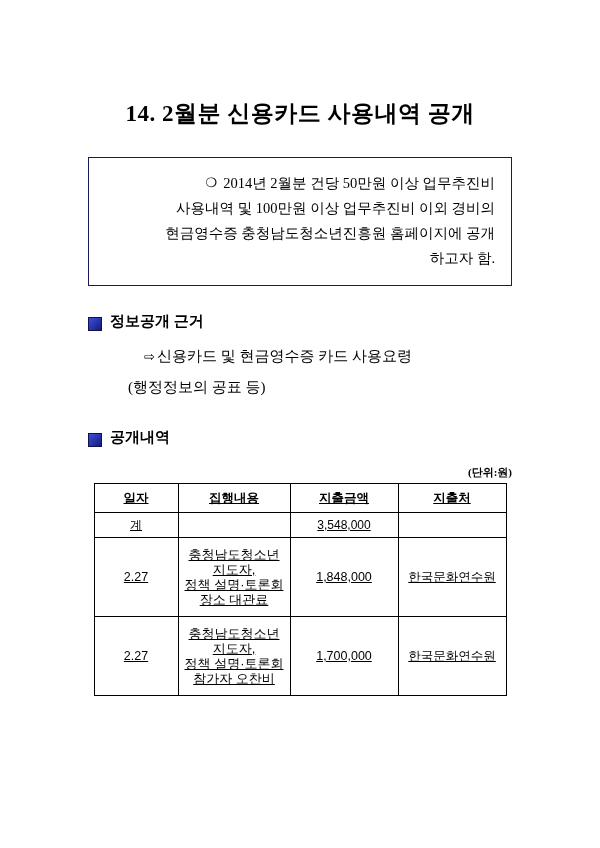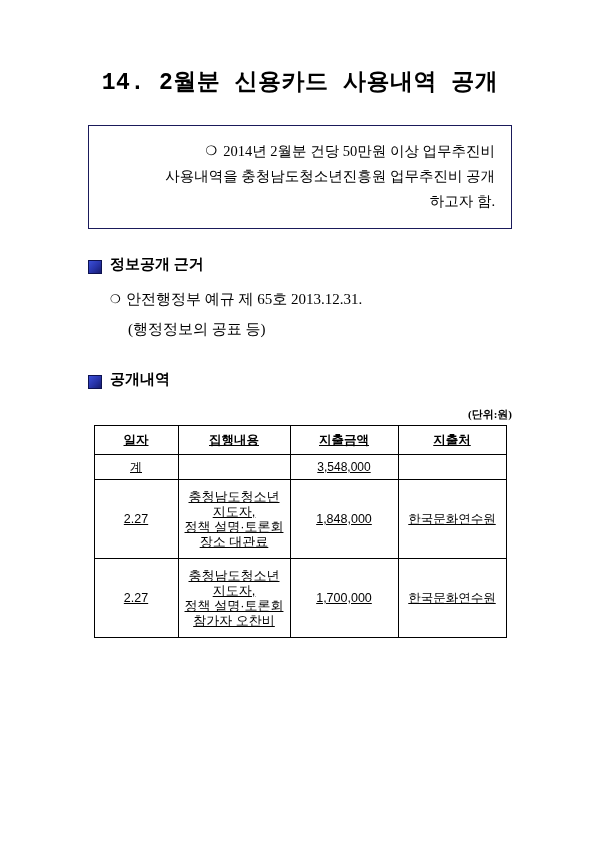--- a/index.html
+++ b/index.html
@@ -23,22 +23,22 @@
     padding: 0;
   }
 
   
   .doc-title {
     text-align: center;
     font-size: 23px;
     font-weight: bold;
     letter-spacing: 0.5px;
     margin: 0;
-    padding-top: 66px;
-    font-family: Liberation Mono, monospace;
+    padding-top: 98px;
+    font-family: Liberation Serif, serif;
   }
 
   
   .summary-box {
     margin: 28px 88px 0 88px;
     border: 1px solid #1a1a5a;
     padding: 12px 16px 14px 16px;
     box-sizing: border-box;
     text-align: right;
   }
@@ -172,32 +172,33 @@
 <body>
 
 <div class="page">
 
   <h1 class="doc-title">14. 2월분 신용카드 사용내역 공개</h1>
 
   <div class="summary-box">
     <div class="summary-line first">
       <span class="bullet-circle">❍</span><span>2014년 2월분 건당 50만원 이상 업무추진비</span>
     </div>
-    <div class="summary-line">사용내역을 충청남도청소년진흥원 업무추진비 공개</div>
+    <div class="summary-line">사용내역 및 100만원 이상 업무추진비 이외 경비의</div>
+    <div class="summary-line">현금영수증 충청남도청소년진흥원 홈페이지에 공개</div>
     <div class="summary-line">하고자 함.</div>
   </div>
 
   <div class="section-head">
     <span class="sq-icon"></span>
     <span class="label">정보공개 근거</span>
   </div>
 
   <div class="list">
-    <div class="li">
-      <span class="o">❍</span><span>안전행정부 예규 제 65호 2013.12.31.</span>
+    <div class="sub2">
+      <span class="arrow">⇨</span><span>신용카드 및 현금영수증 카드 사용요령</span>
     </div>
     <div class="sub">(행정정보의 공표 등)</div>
   </div>
 
   <div class="section-head">
     <span class="sq-icon"></span>
     <span class="label">공개내역</span>
   </div>
 
   <div class="unit-note">(단위:원)</div>

